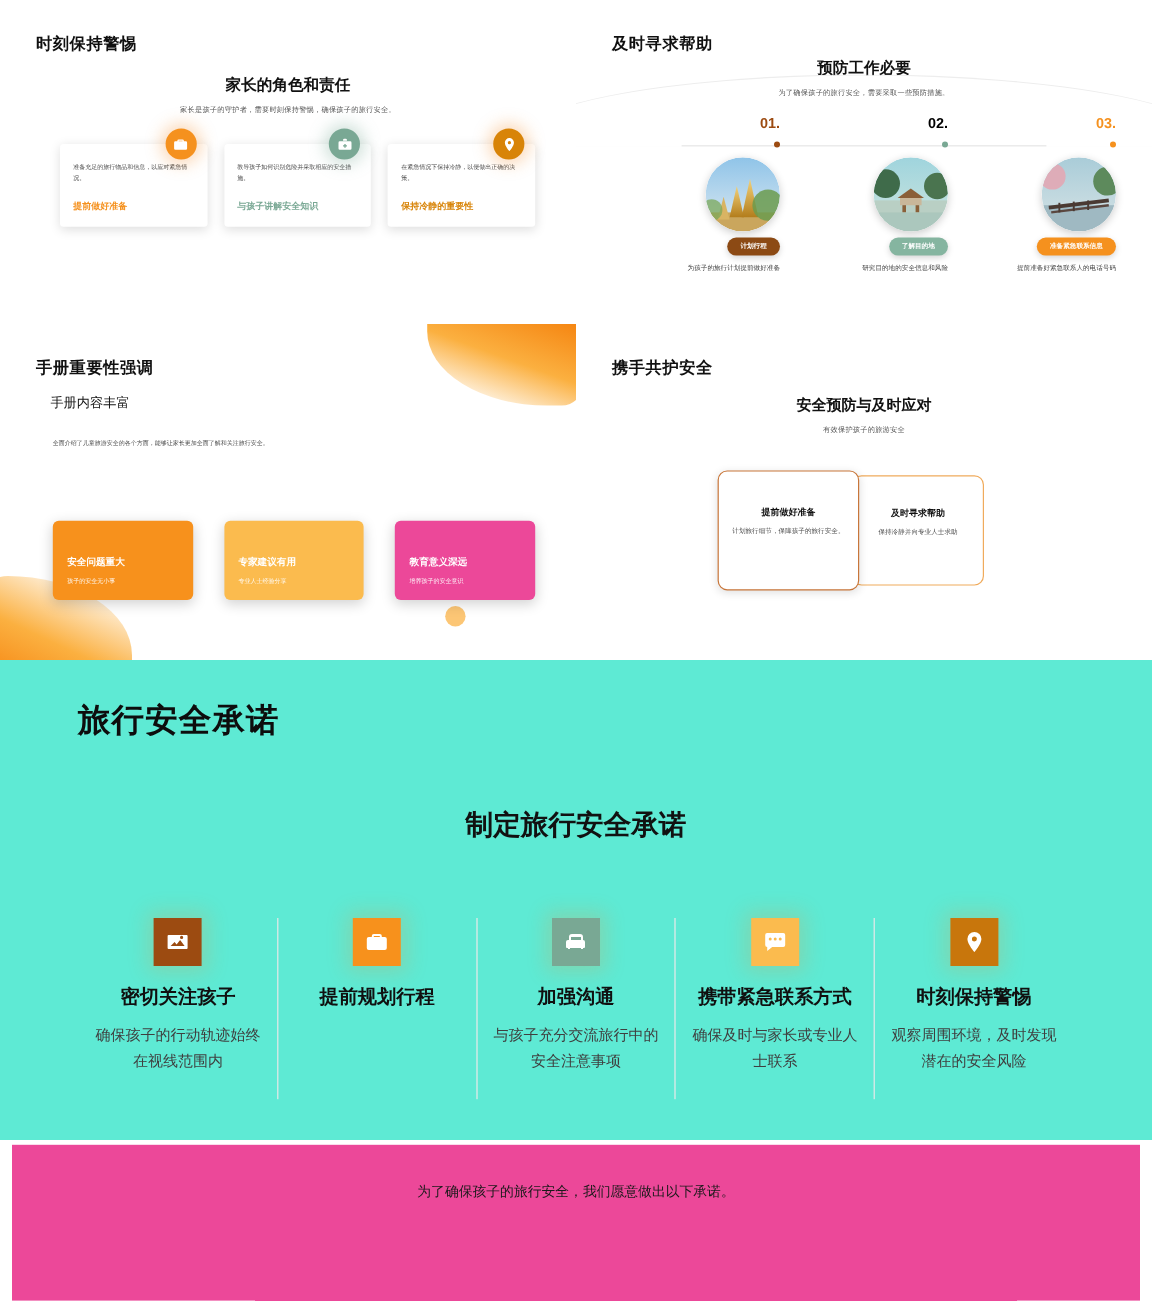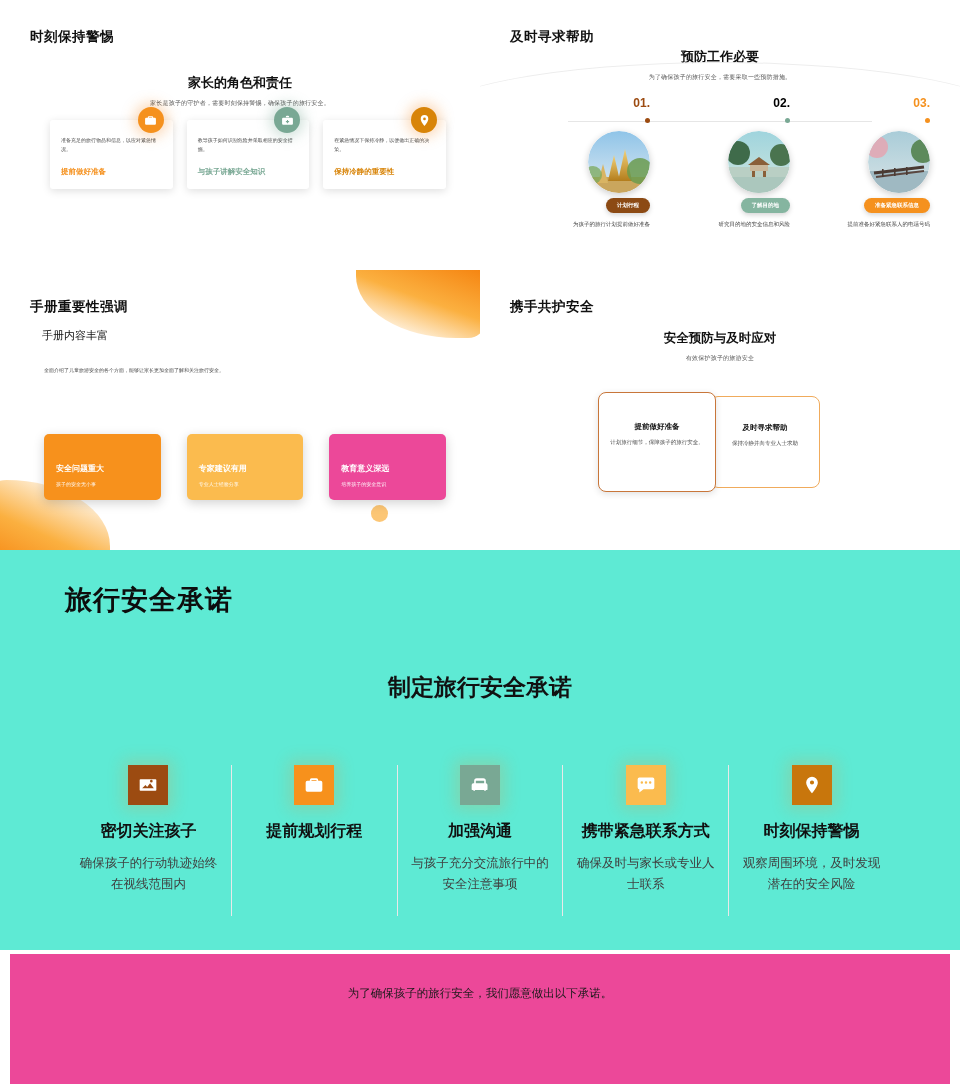--- a/index.html
+++ b/index.html
@@ -41,21 +41,21 @@
   }
   .slide-sub {
     text-align: center;
     font-size: 6px;
     color: #555;
     margin-top: 7px;
     letter-spacing: .2px;
   }
 
   
-  .s1-head { position: absolute; left: 0; right: 0; top: 62px; margin-top: 12px; }
+  .s1-head { position: absolute; left: 0; right: 0; top: 62px; }
   .s1-cards {
     position: absolute;
     left: 50px; right: 34px; top: 120px;
     display: flex;
     gap: 14px;
   }
   .s1-card {
     position: relative;
     flex: 1;
     background: #fff;

